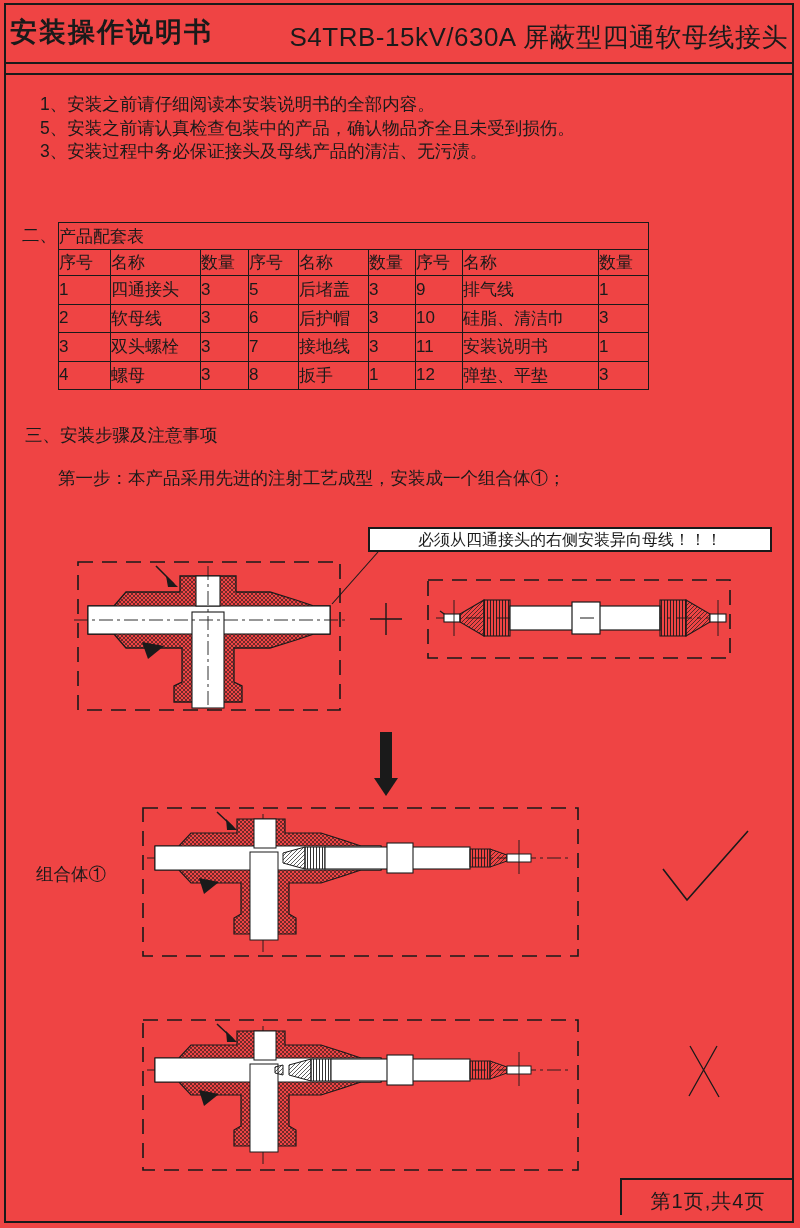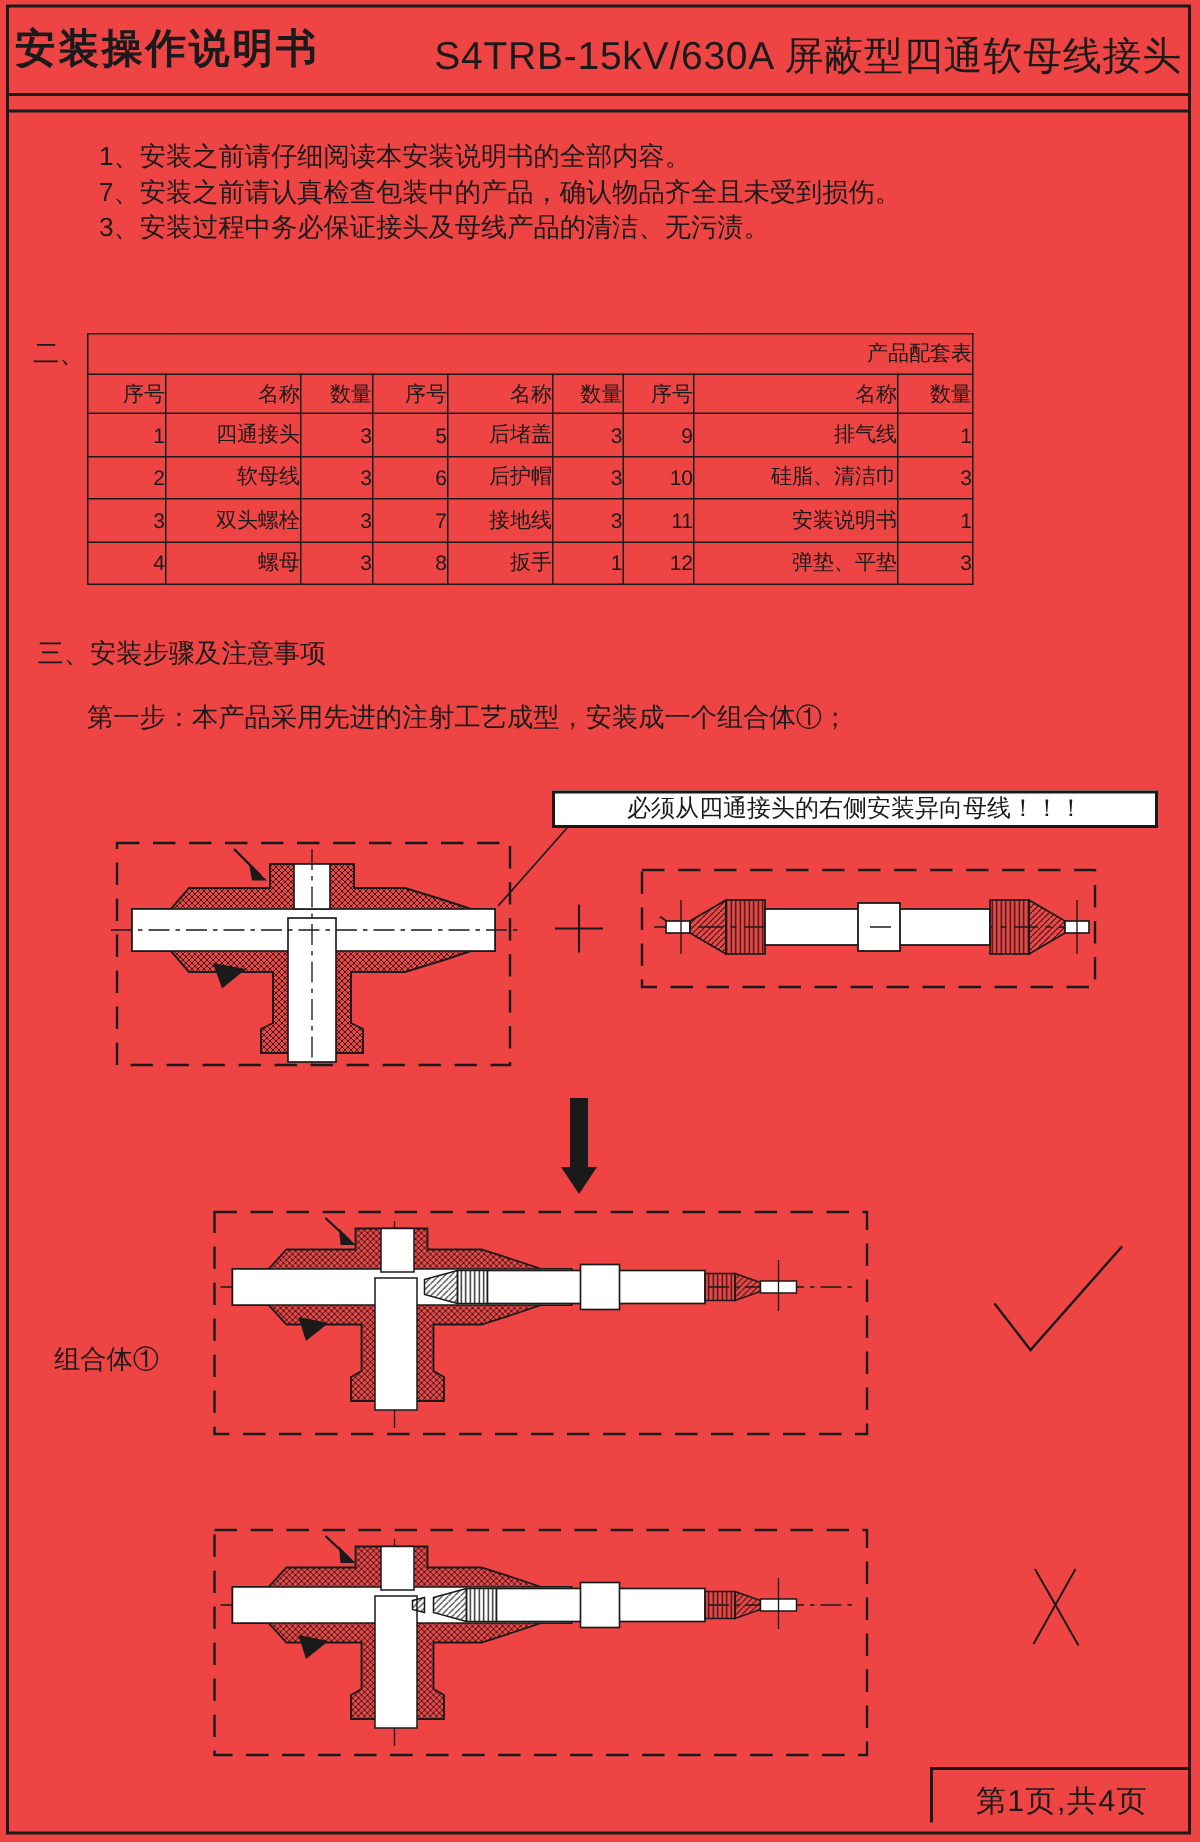--- a/index.html
+++ b/index.html
@@ -5,34 +5,34 @@
   html,body{margin:0;padding:0;background:#fff;}
   #page{position:relative;width:800px;height:1228px;background:#ef4444;
         font-family:Liberation Sans, sans-serif;color:#1a1a1a;overflow:hidden;}
   .abs{position:absolute;}
   #frame{left:4px;top:3px;width:790px;height:1220px;border:2px solid #1a1a1a;box-sizing:border-box;}
   #header{left:4px;top:3px;width:790px;height:61px;border-bottom:2px solid #1a1a1a;box-sizing:border-box;}
   #doc-title{left:10px;top:14px;font-size:27px;font-weight:bold;letter-spacing:2px;}
   #product-title{right:12px;top:20px;font-size:26px;letter-spacing:0.5px;}
   #rule2{left:4px;top:73px;width:790px;height:0;border-top:2px solid #1a1a1a;}
   #sec1{left:25px;top:93px;width:745px;font-size:17.5px;line-height:23.6px;}
-  .indent{margin-left:41px;}
+  .indent{margin-left:15px;}
   #sec2-label{left:22px;top:223px;font-size:17.5px;}
   table{border-collapse:collapse;table-layout:fixed;}
   #acc-table{left:58px;top:222px;}
-  #acc-table td{border:1.8px solid #1a1a1a;text-align:right;font-size:14px;
+  #acc-table td{border:1.8px solid #1a1a1a;text-align:left;font-size:17px;
                 padding:0;overflow:hidden;white-space:nowrap;}
   .t-title{height:27px;}
   .t-head{height:26px;}
   .t-row{height:28.5px;}
   #sec3-head{left:25px;top:423px;font-size:17.5px;}
   #step1{left:58px;top:466px;font-size:17.5px;}
   #callout{left:368px;top:527px;width:404px;height:25px;border:2px solid #1a1a1a;
            box-sizing:border-box;font-size:16px;text-align:center;line-height:21px;z-index:4;background:#fff;}
-  #assembly-label{left:36px;top:862px;font-size:17.5px;margin-top:32px;}
+  #assembly-label{left:36px;top:862px;font-size:17.5px;}
   #footer-box{left:620px;top:1178px;width:174px;height:37px;border-top:2px solid #1a1a1a;
               border-left:2px solid #1a1a1a;box-sizing:border-box;text-align:center;
               font-size:20px;line-height:42px;letter-spacing:1px;}
   svg{position:absolute;}
   #overlay{left:0;top:0;z-index:6;pointer-events:none;}
   .diag{z-index:2;}
 </style>
 </head>
 <body>
 
@@ -53,21 +53,21 @@
   </svg>
 
   <div id="frame" class="abs"></div>
   <div id="header" class="abs"></div>
   <div id="doc-title" class="abs">安装操作说明书</div>
   <div id="product-title" class="abs">S4TRB-15kV/630A 屏蔽型四通软母线接头</div>
   <div id="rule2" class="abs"></div>
 
   <div id="sec1" class="abs">
     <div class="indent">1、安装之前请仔细阅读本安装说明书的全部内容。</div>
-    <div class="indent">7、安装之前请认真检查包装中的产品，确认物品齐全且未受到损伤。</div>
+    <div class="indent">5、安装之前请认真检查包装中的产品，确认物品齐全且未受到损伤。</div>
     <div class="indent">3、安装过程中务必保证接头及母线产品的清洁、无污渍。</div>
   </div>
 
   <div id="sec2-label" class="abs">二、</div>
 
   <table id="acc-table" class="abs">
     <colgroup>
       <col style="width:52px">
         <col style="width:90px">
         <col style="width:48px">

